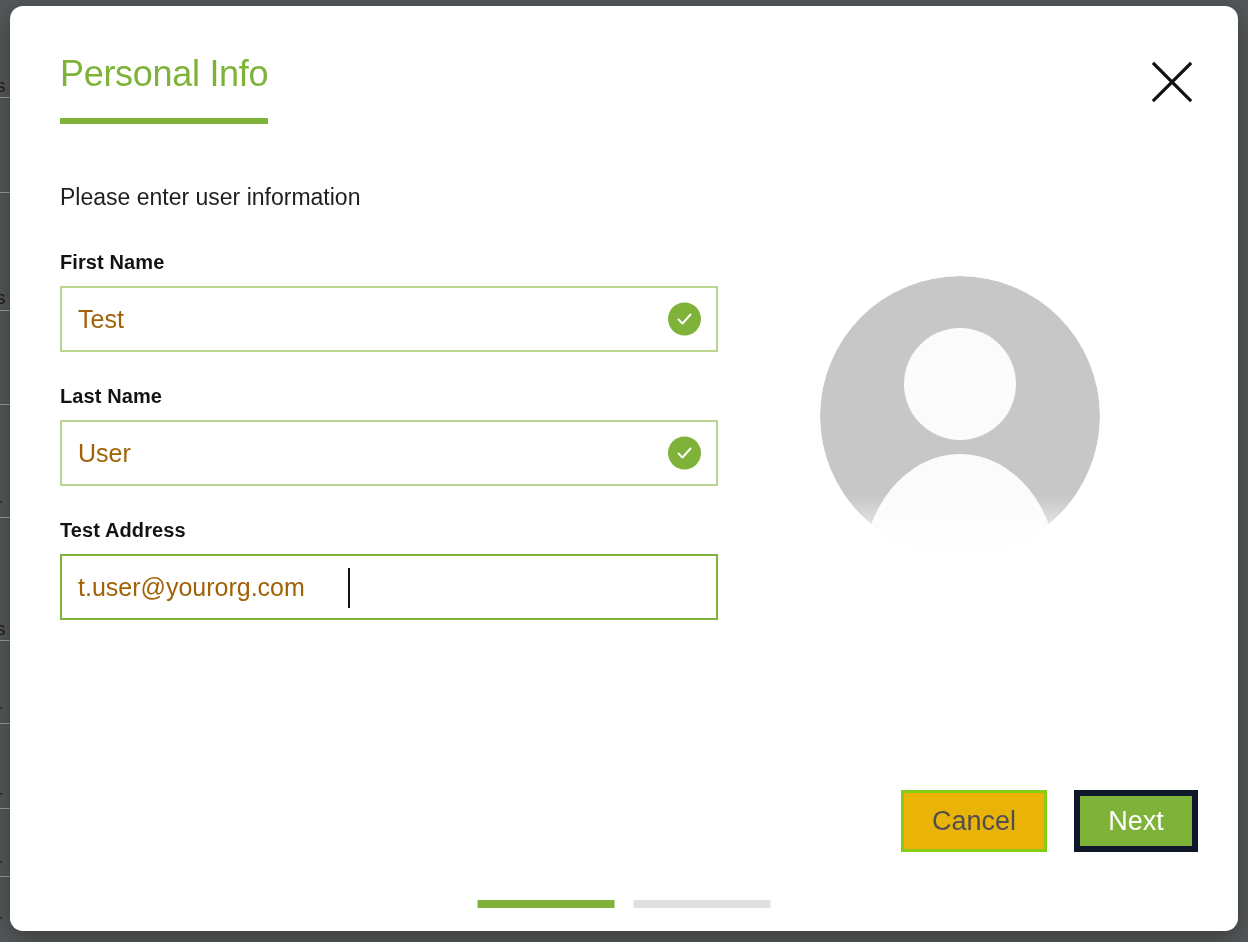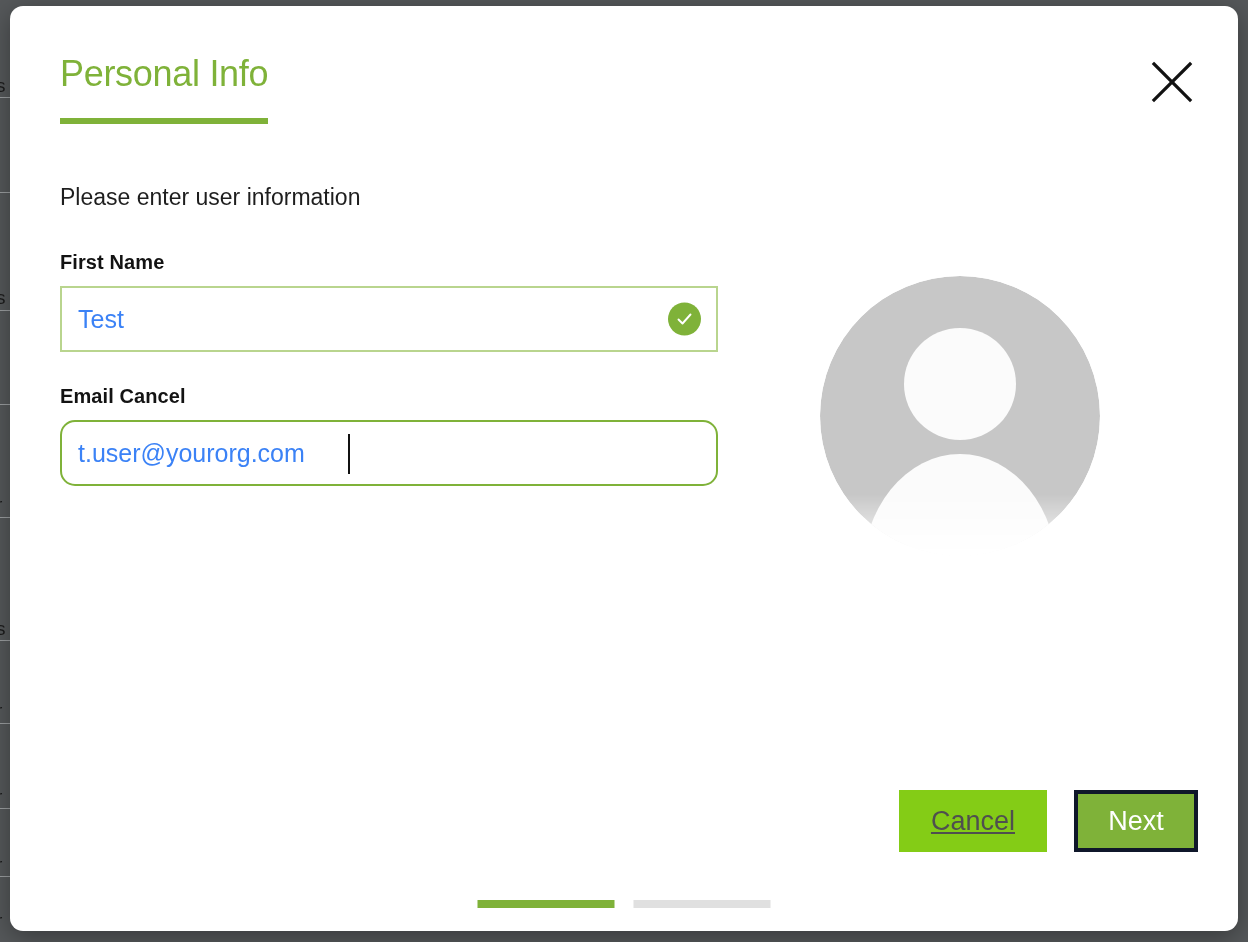--- a/index.html
+++ b/index.html
@@ -143,28 +143,28 @@
     margin-bottom: 12px;
   }
   .input-wrap {
     position: relative;
     height: 66px;
     border: 2px solid #b9d58e;
     background: #ffffff;
     display: flex;
     align-items: center;
   }
-  .input-wrap.focused { border-color: #7fb239; border-radius: 15px; }
+  .input-wrap.focused { border-color: #7fb239; }
   .text-input {
     border: none;
     outline: none;
     background: transparent;
     font-family: "Liberation Sans", sans-serif;
     font-size: 25px;
-    color: #3b82f6;
+    color: #a16207;
     padding: 0 58px 0 16px;
     width: 100%;
     height: 100%;
     line-height: 66px;
   }
   .caret {
     position: absolute;
     left: 286px;
     top: 12px;
     width: 2px;
@@ -240,29 +240,28 @@
     line-height: 1;
     border-radius: 0;
     cursor: pointer;
     padding: 0 26px;
     height: 62px;
     display: inline-flex;
     align-items: center;
     justify-content: center;
   }
   .btn-secondary {
-    background: #84cc16;
-    border: 6px solid #84cc16;
+    background: #eab308;
+    border: 3px solid #84cc16;
     color: #4f4f4f;
     min-width: 146px;
-    text-decoration: underline;
   }
   .btn-primary {
     background: #7fb239;
-    border: 4px solid #0f172a;
+    border: 6px solid #0f172a;
     color: #ffffff;
     min-width: 124px;
   }
 
   .progress {
     position: absolute;
     left: 50%;
     transform: translateX(-50%);
     bottom: 23px;
     display: flex;
@@ -336,23 +335,34 @@
       <div class="input-wrap">
         <input class="text-input" type="text" value="Test" style="">
         <span class="valid-badge">
           <svg width="19" height="19" viewBox="0 0 19 19" aria-hidden="true">
             <polyline points="3.5,10 7.5,14 15.5,5" fill="none" stroke="#ffffff" stroke-width="1.9" stroke-linecap="round" stroke-linejoin="round"></polyline>
           </svg>
         </span>
       </div>
     </div>
 
-
     <div class="field">
-      <label class="field-label">Email Cancel</label>
+      <label class="field-label">Last Name</label>
+      <div class="input-wrap">
+        <input class="text-input" type="text" value="User" style="">
+        <span class="valid-badge">
+          <svg width="19" height="19" viewBox="0 0 19 19" aria-hidden="true">
+            <polyline points="3.5,10 7.5,14 15.5,5" fill="none" stroke="#ffffff" stroke-width="1.9" stroke-linecap="round" stroke-linejoin="round"></polyline>
+          </svg>
+        </span>
+      </div>
+    </div>
+
+    <div class="field">
+      <label class="field-label">Test Address</label>
       <div class="input-wrap focused">
         <input class="text-input" type="text" value="t.user@yourorg.com" style="">
         <span class="caret"></span>
       </div>
     </div>
 
   </div>
 
   <div class="avatar-col">
     <div class="avatar">

